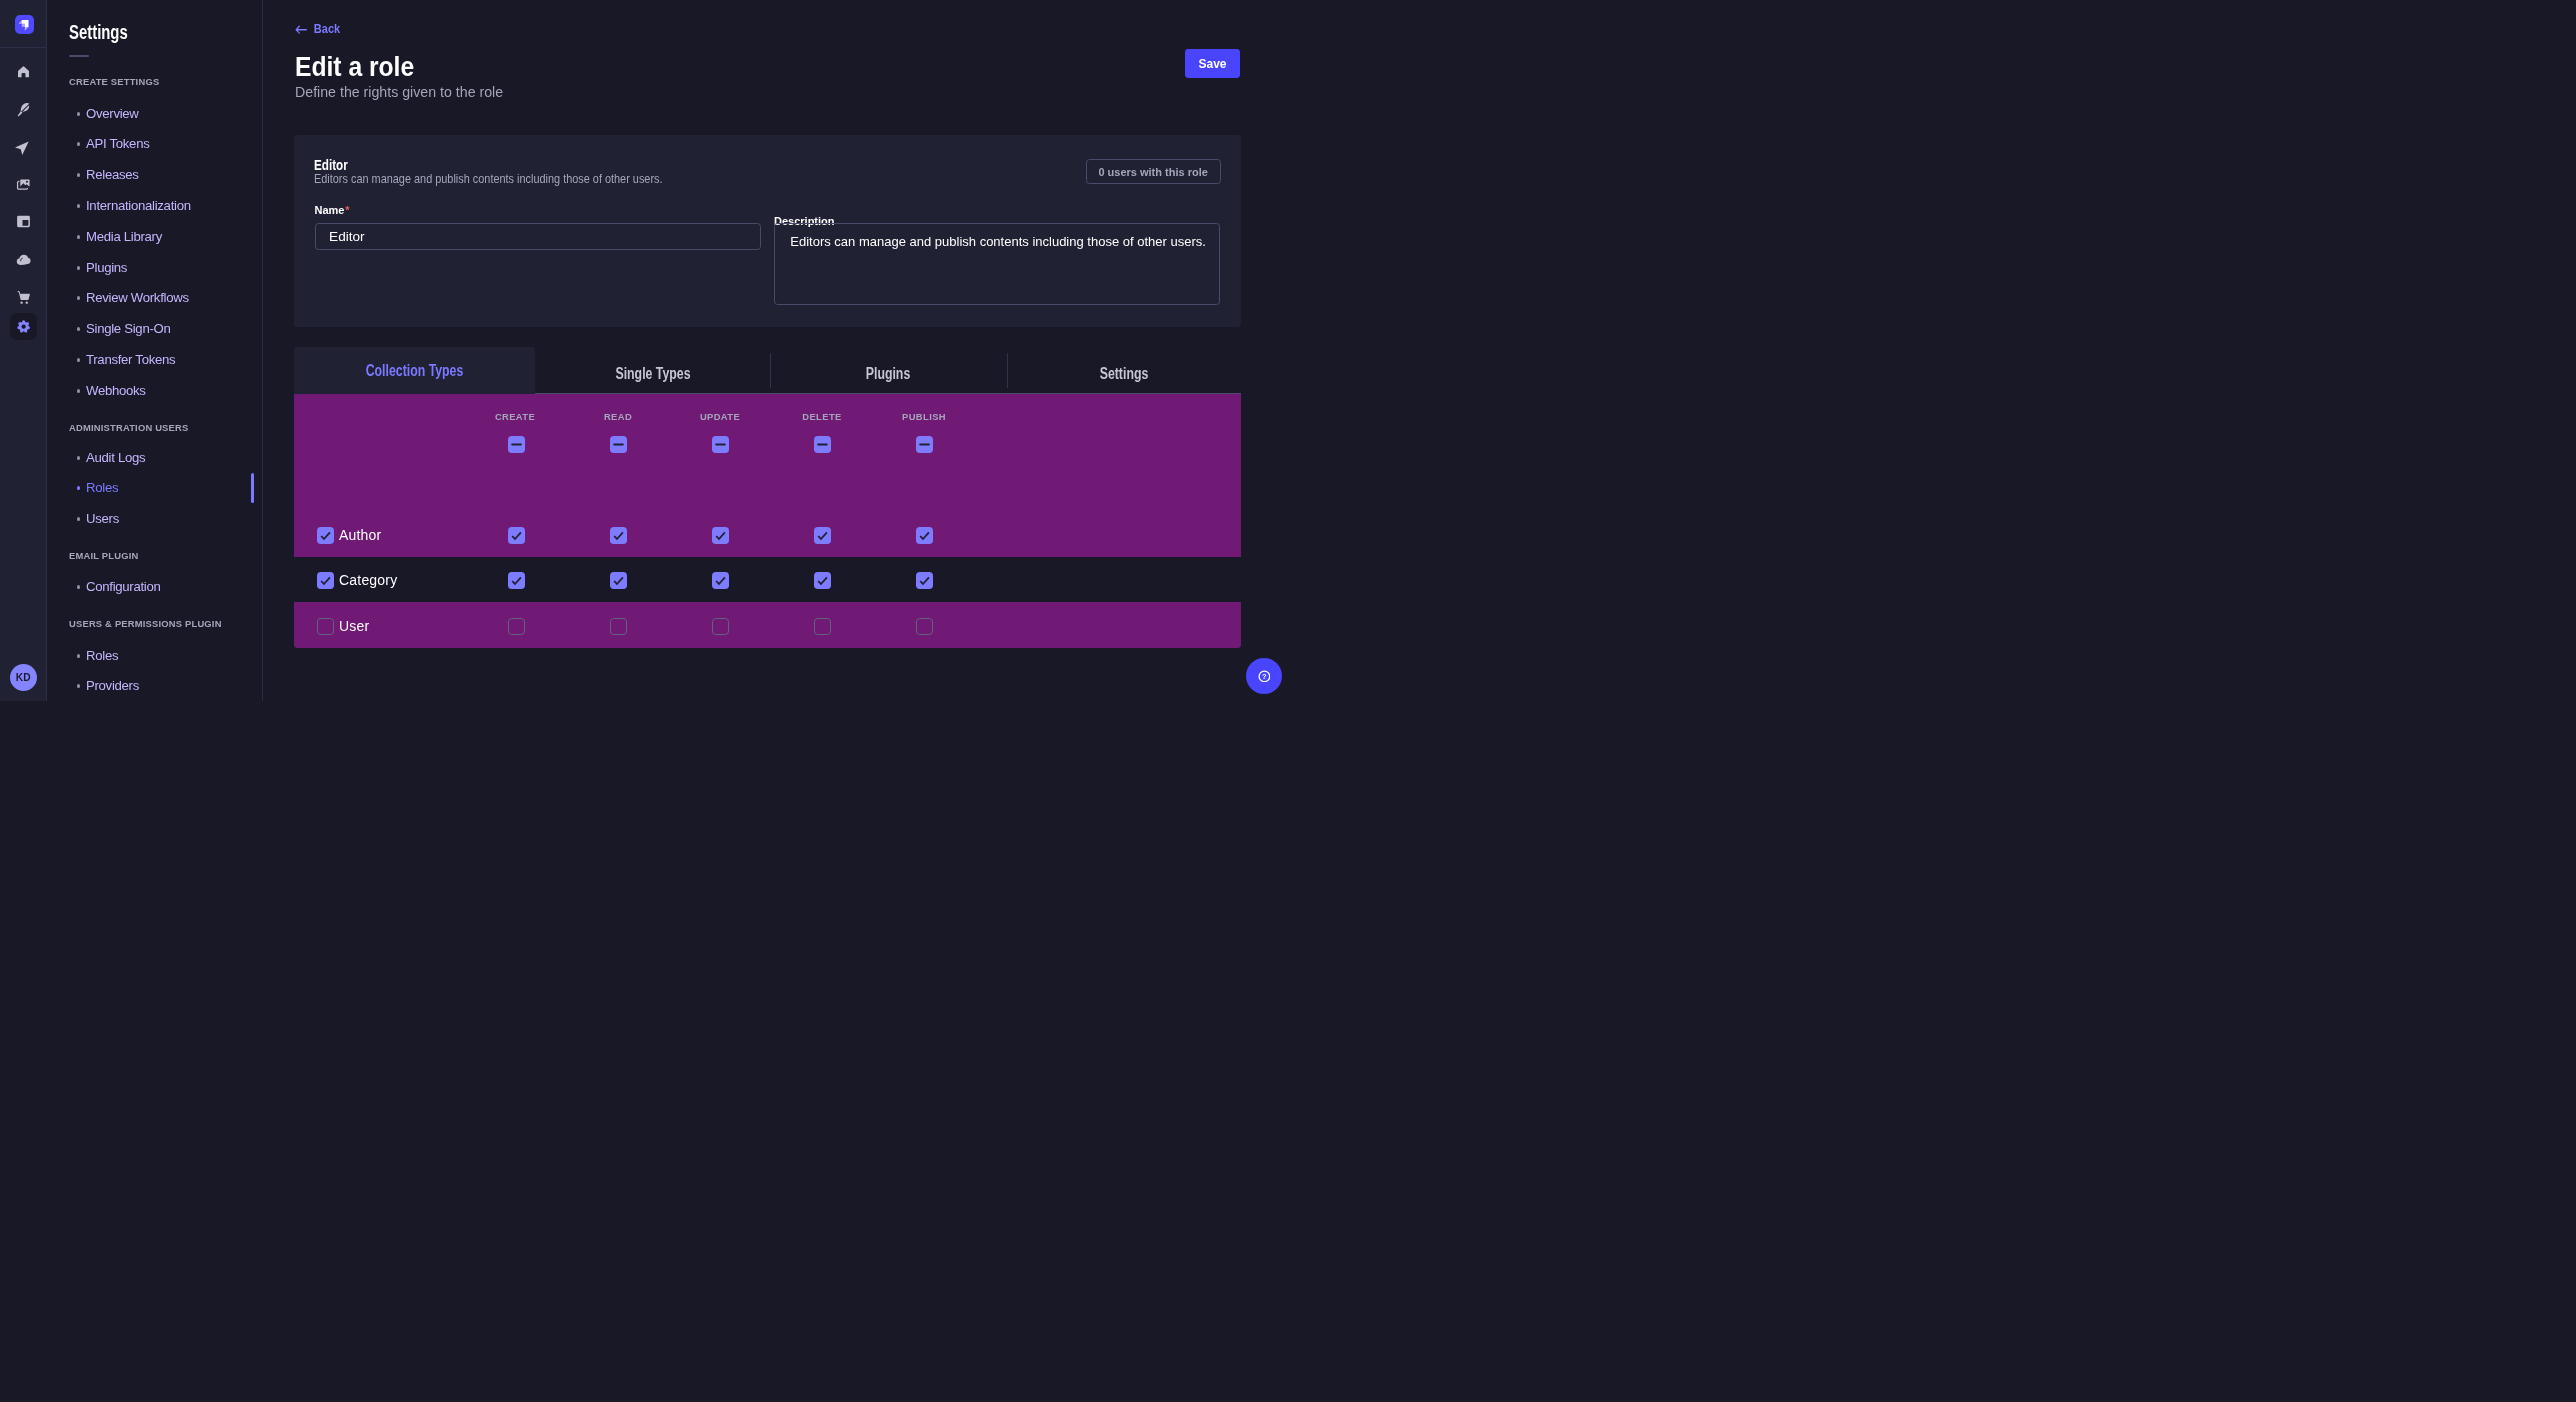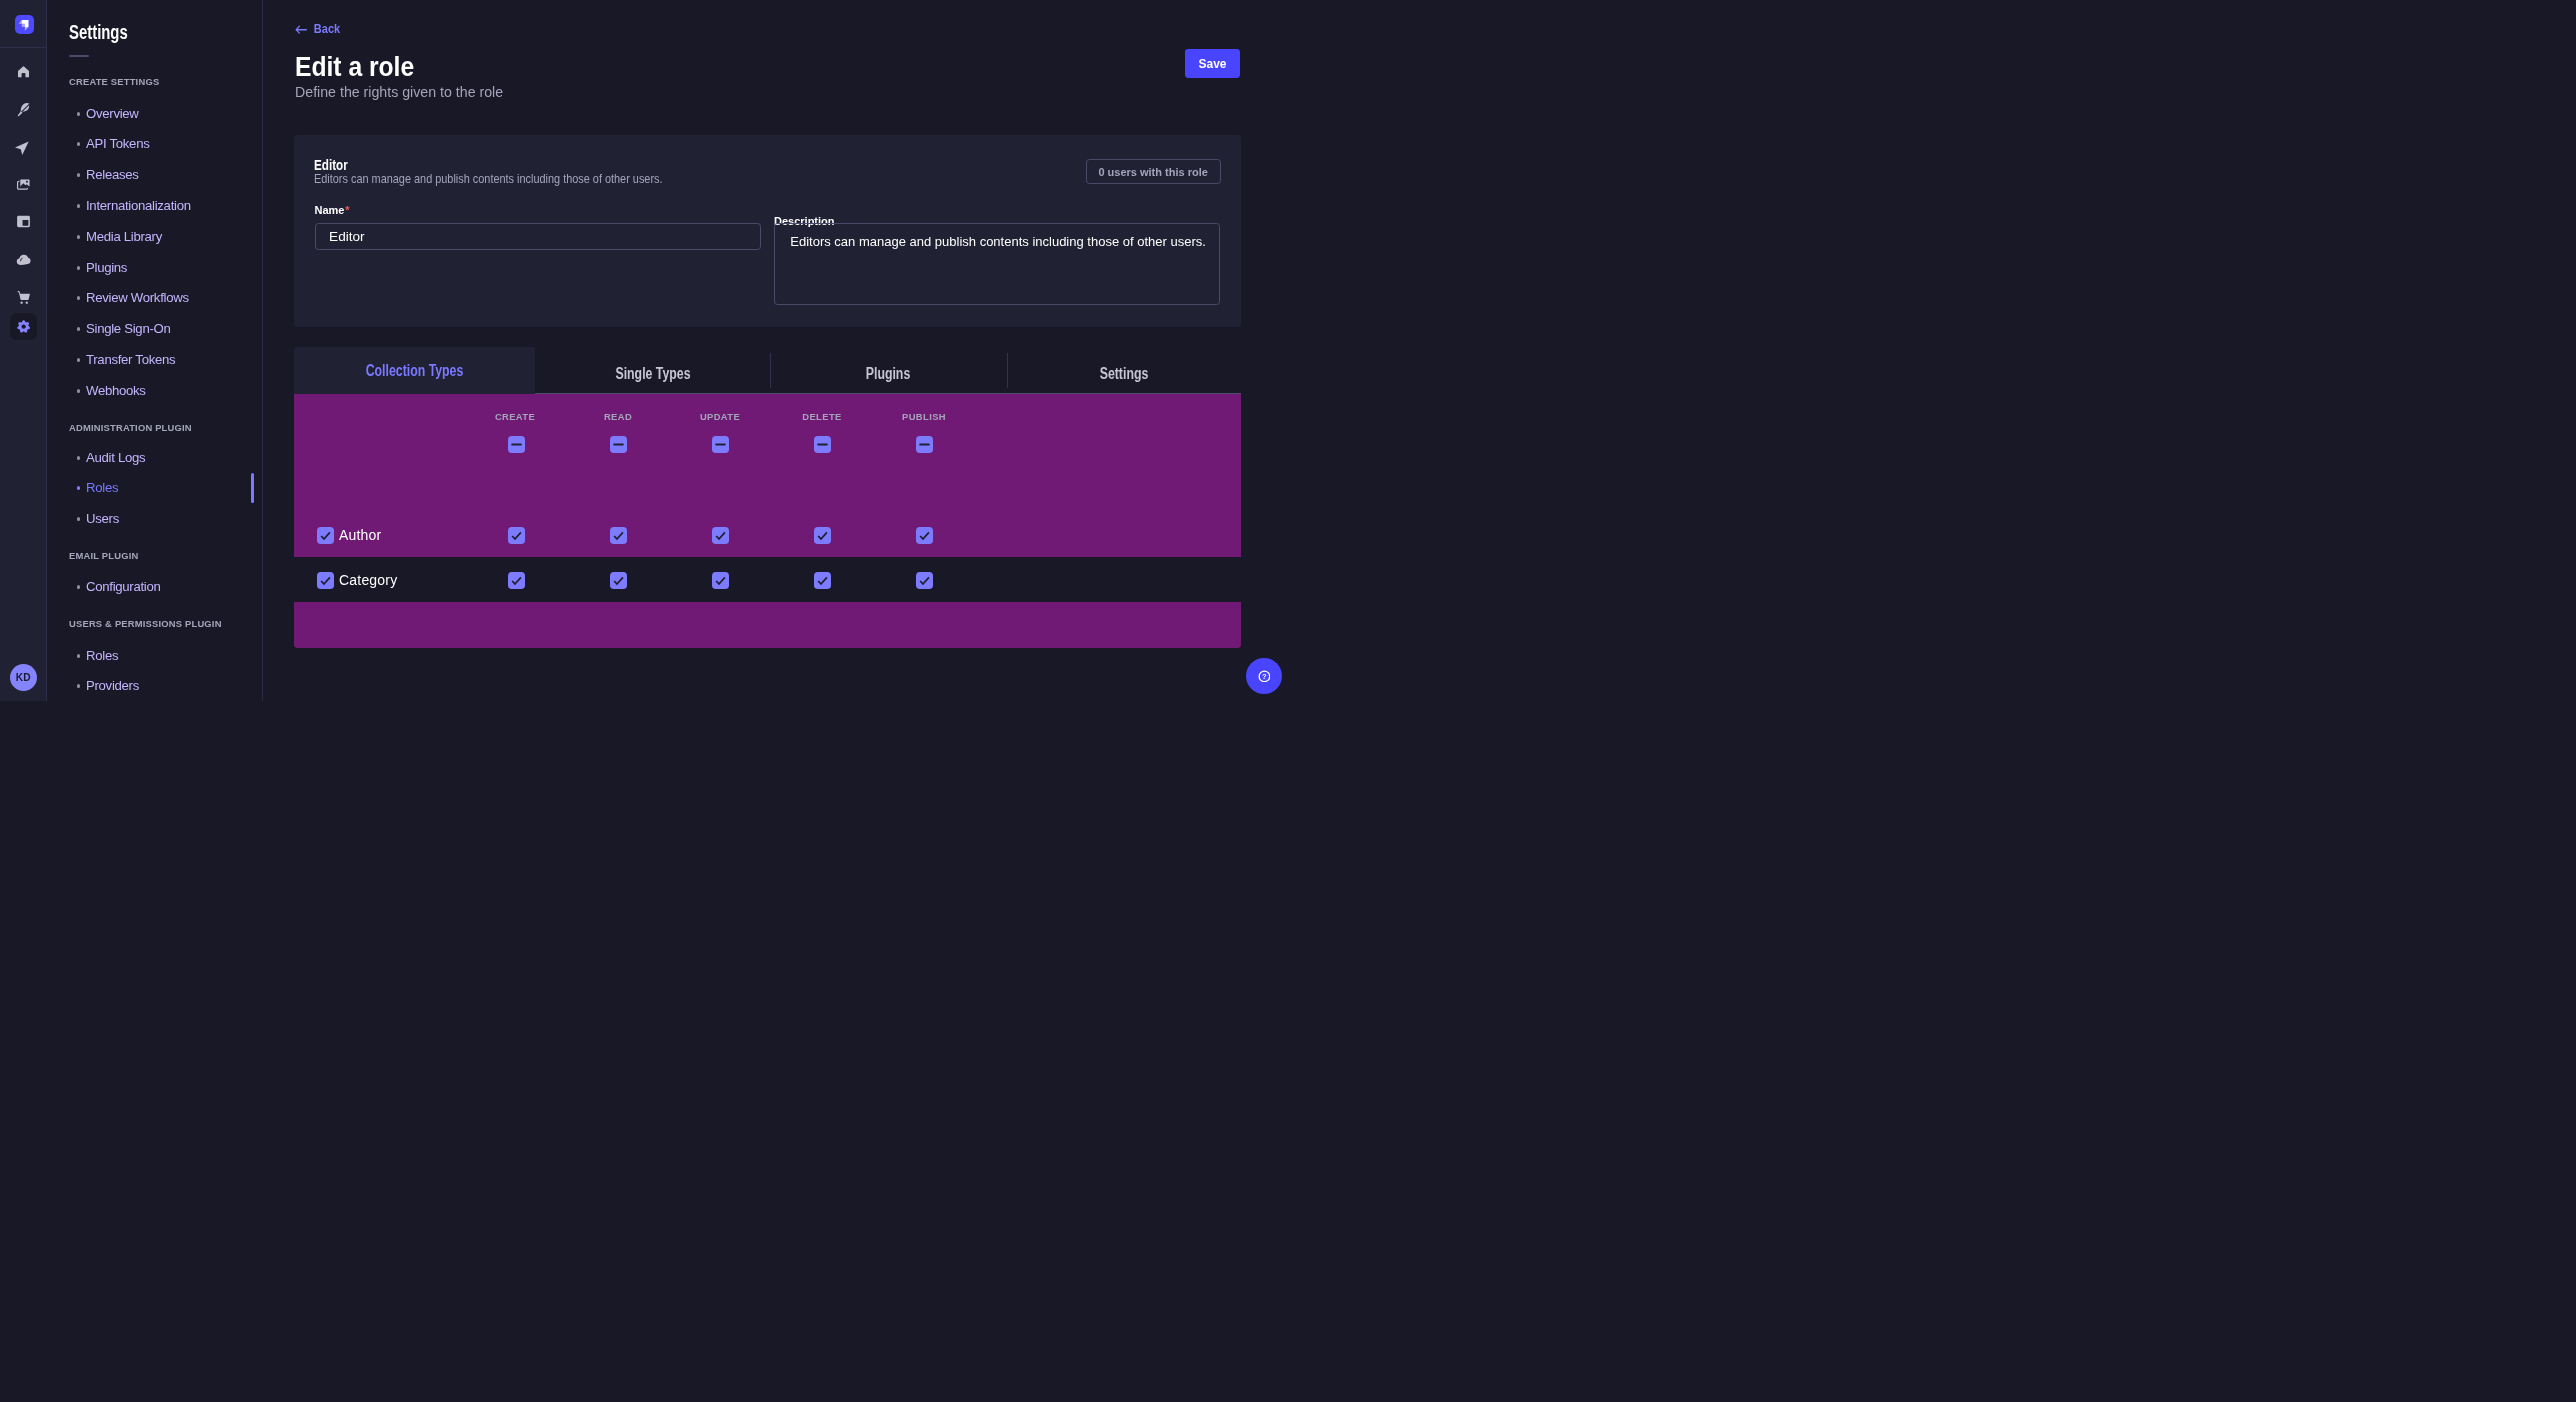--- a/index.html
+++ b/index.html
@@ -136,21 +136,21 @@
   <div class="navitem" style="top:106px;"><span class="dot"></span>Overview</div>
   <div class="navitem" style="top:136px;"><span class="dot"></span>API Tokens</div>
   <div class="navitem" style="top:167px;"><span class="dot"></span>Releases</div>
   <div class="navitem" style="top:198px;"><span class="dot"></span>Internationalization</div>
   <div class="navitem" style="top:229px;"><span class="dot"></span>Media Library</div>
   <div class="navitem" style="top:260px;"><span class="dot"></span>Plugins</div>
   <div class="navitem" style="top:290px;"><span class="dot"></span>Review Workflows</div>
   <div class="navitem" style="top:321px;"><span class="dot"></span>Single Sign-On</div>
   <div class="navitem" style="top:352px;"><span class="dot"></span>Transfer Tokens</div>
   <div class="navitem" style="top:383px;"><span class="dot"></span>Webhooks</div>
-  <div class="navhead" style="top:422px;">ADMINISTRATION PLUGIN</div>
+  <div class="navhead" style="top:422px;">ADMINISTRATION USERS</div>
   <div class="navitem" style="top:450px;"><span class="dot"></span>Audit Logs</div>
   <div class="navitem active" style="top:480px;"><span class="dot"></span>Roles</div>
   <div class="navitem" style="top:511px;"><span class="dot"></span>Users</div>
   <div class="navhead" style="top:550px;">EMAIL PLUGIN</div>
   <div class="navitem" style="top:579px;"><span class="dot"></span>Configuration</div>
   <div class="navhead" style="top:618px;">USERS &amp; PERMISSIONS PLUGIN</div>
   <div class="navitem" style="top:648px;"><span class="dot"></span>Roles</div>
   <div class="navitem" style="top:678px;"><span class="dot"></span>Providers</div>
   <div id="activebar"></div>
 </div>
@@ -273,20 +273,29 @@
             <svg width="17" height="17" viewBox="0 0 20 20">
               <path d="M4.9 10.6l3.3 3.5 7-7.8" fill="none" stroke="#212134" stroke-width="2.1"></path>
             </svg>
           </div>
           <div class="cb on" style="left:630px; top:23px;">
             <svg width="17" height="17" viewBox="0 0 20 20">
               <path d="M4.9 10.6l3.3 3.5 7-7.8" fill="none" stroke="#212134" stroke-width="2.1"></path>
             </svg>
           </div>
         </div>
+  <div class="row" style="top:209px;">
+          <div class="cb off" style="left:31px; top:23px;"></div>
+          <div class="rowname">User</div>
+          <div class="cb off" style="left:222px; top:23px;"></div>
+          <div class="cb off" style="left:324px; top:23px;"></div>
+          <div class="cb off" style="left:426px; top:23px;"></div>
+          <div class="cb off" style="left:528px; top:23px;"></div>
+          <div class="cb off" style="left:630px; top:23px;"></div>
+        </div>
   </div>
   </div>
 
   <div id="help">
     <svg width="12.8" height="12.8" viewBox="0 0 15 15" fill="none">
       <circle cx="7.5" cy="7.5" r="6.2" stroke="#fff" stroke-width="1.5"></circle>
       <text x="7.5" y="10.6" text-anchor="middle" fill="#fff" font-family="Liberation Sans" font-size="8.8" font-weight="bold">?</text>
     </svg>
   </div>
 </div>

